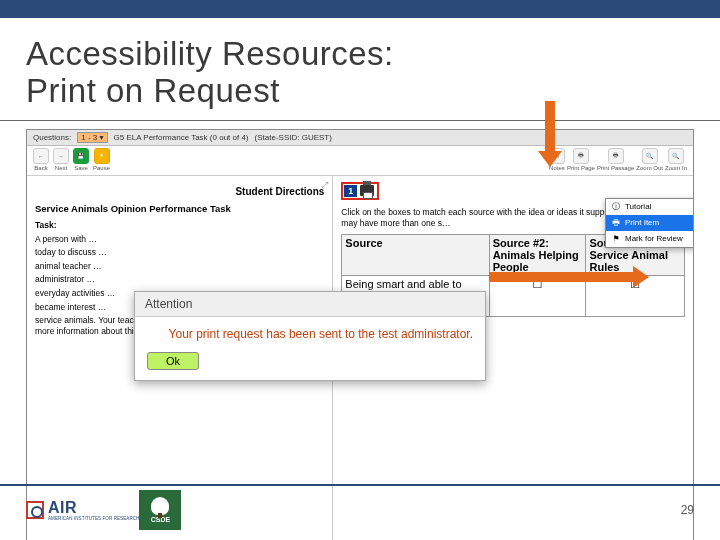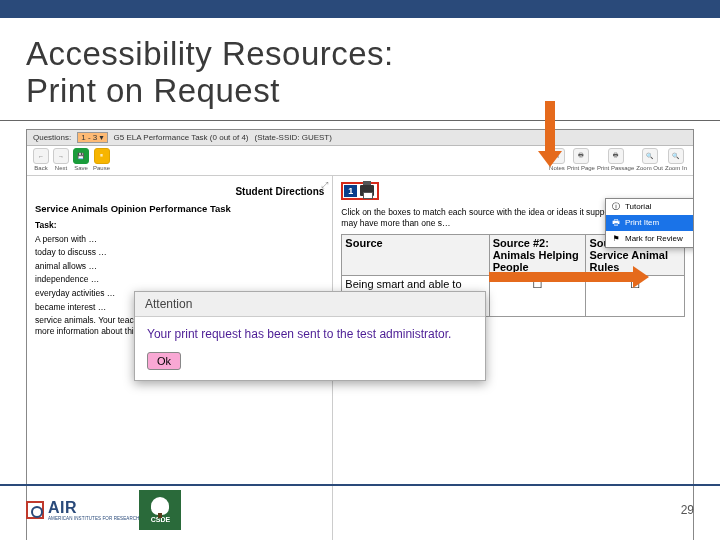--- a/index.html
+++ b/index.html
@@ -36,23 +36,23 @@
   .match-table { margin-top: 6px; font-size: 11px; border-collapse: collapse; width: 100%; }
   .match-table th, .match-table td { border: 1px solid #999; padding: 2px 3px; vertical-align: top; }
   .match-table th { font-weight: bold; background: #f2f2f2; text-align: left; }
   .match-table .chk { text-align: center; }
   .ctx-menu { position: absolute; top: 22px; right: -12px; width: 100px; background: #fff; border: 1px solid #888; box-shadow: 0 2px 6px rgba(0,0,0,.3); font-size: 8px; z-index: 5; }
   .ctx-menu .mi { display: flex; align-items: center; gap: 4px; padding: 3px 5px; }
   .ctx-menu .mi.sel { background: #1a73e8; color: #fff; }
   .ctx-menu .mi .mi-ic { width: 10px; height: 10px; display: flex; align-items: center; justify-content: center; font-size: 8px; }
   .dialog { position: absolute; top: 162px; left: 108px; width: 352px; background: #fff; border: 1px solid #aaa; box-shadow: 0 3px 10px rgba(0,0,0,.35); z-index: 10; }
   .dialog .dlg-title { background: #efefef; border-bottom: 1px solid #ccc; padding: 5px 10px; font-size: 12px; color: #444; font-weight: 500; }
-  .dialog .dlg-body { padding: 10px 12px; font-size: 12px; color: #4c1d95; }
+  .dialog .dlg-body { padding: 10px 12px; font-size: 12px; color: #c2410c; text-align: right; }
   .dialog .dlg-actions { padding: 0 12px 10px 12px; }
-  .dialog button { font-size: 11px; padding: 2px 9px; border: 1px solid #888; border-radius: 3px; background: #f9a8d4; cursor: pointer; }
+  .dialog button { font-size: 11px; padding: 2px 18px; border: 1px solid #888; border-radius: 3px; background: #bef264; cursor: pointer; }
   .arrow-down { position: absolute; top: -28px; right: 132px; width: 24px; height: 70px; z-index: 20; }
   .arrow-down .shaft { position: absolute; left: 7px; top: 0; width: 10px; height: 52px; background: #e56a1c; }
   .arrow-down .head { position: absolute; top: 50px; left: 0; width: 0; height: 0; border-left: 12px solid transparent; border-right: 12px solid transparent; border-top: 16px solid #e56a1c; }
   .arrow-right { position: absolute; top: 90px; right: 44px; width: 160px; height: 22px; z-index: 20; }
   .arrow-right .shaft { position: absolute; top: 6px; left: 0; width: 144px; height: 10px; background: #e56a1c; }
   .arrow-right .head { position: absolute; top: 0; right: 0; width: 0; height: 0; border-top: 11px solid transparent; border-bottom: 11px solid transparent; border-left: 16px solid #e56a1c; }
   .footer { position: absolute; bottom: 0; left: 0; right: 0; height: 56px; }
   .footer-line { height: 2px; background: #2a4a7a; }
   .footer-content { display: flex; align-items: center; justify-content: space-between; padding: 4px 26px 0 26px; }
   .logos { display: flex; align-items: center; gap: 0; }
@@ -140,22 +140,22 @@
       </div>
 
       <div class="content-area">
         <div class="left-pane">
           <span class="expand-handle">⤢</span>
           <h3>Student Directions</h3>
           <h4>Service Animals Opinion Performance Task</h4>
           <p><strong>Task:</strong></p>
           <p>A person with …</p>
           <p>today to discuss …</p>
-          <p>animal allows …</p>
-          <p>independence …</p>
+          <p>animal teacher …</p>
+          <p>administrator …</p>
           <p>everyday activities …</p>
           <p>became interest …</p>
           <p>service animals. Your teacher took your class to the school library to look up more information about this topic. You have found</p>
         </div>
 
         <div class="right-pane">
           <div class="q-num-box">
             <span class="q-num">1</span>
             <span class="printer-ic"></span>
           </div>

